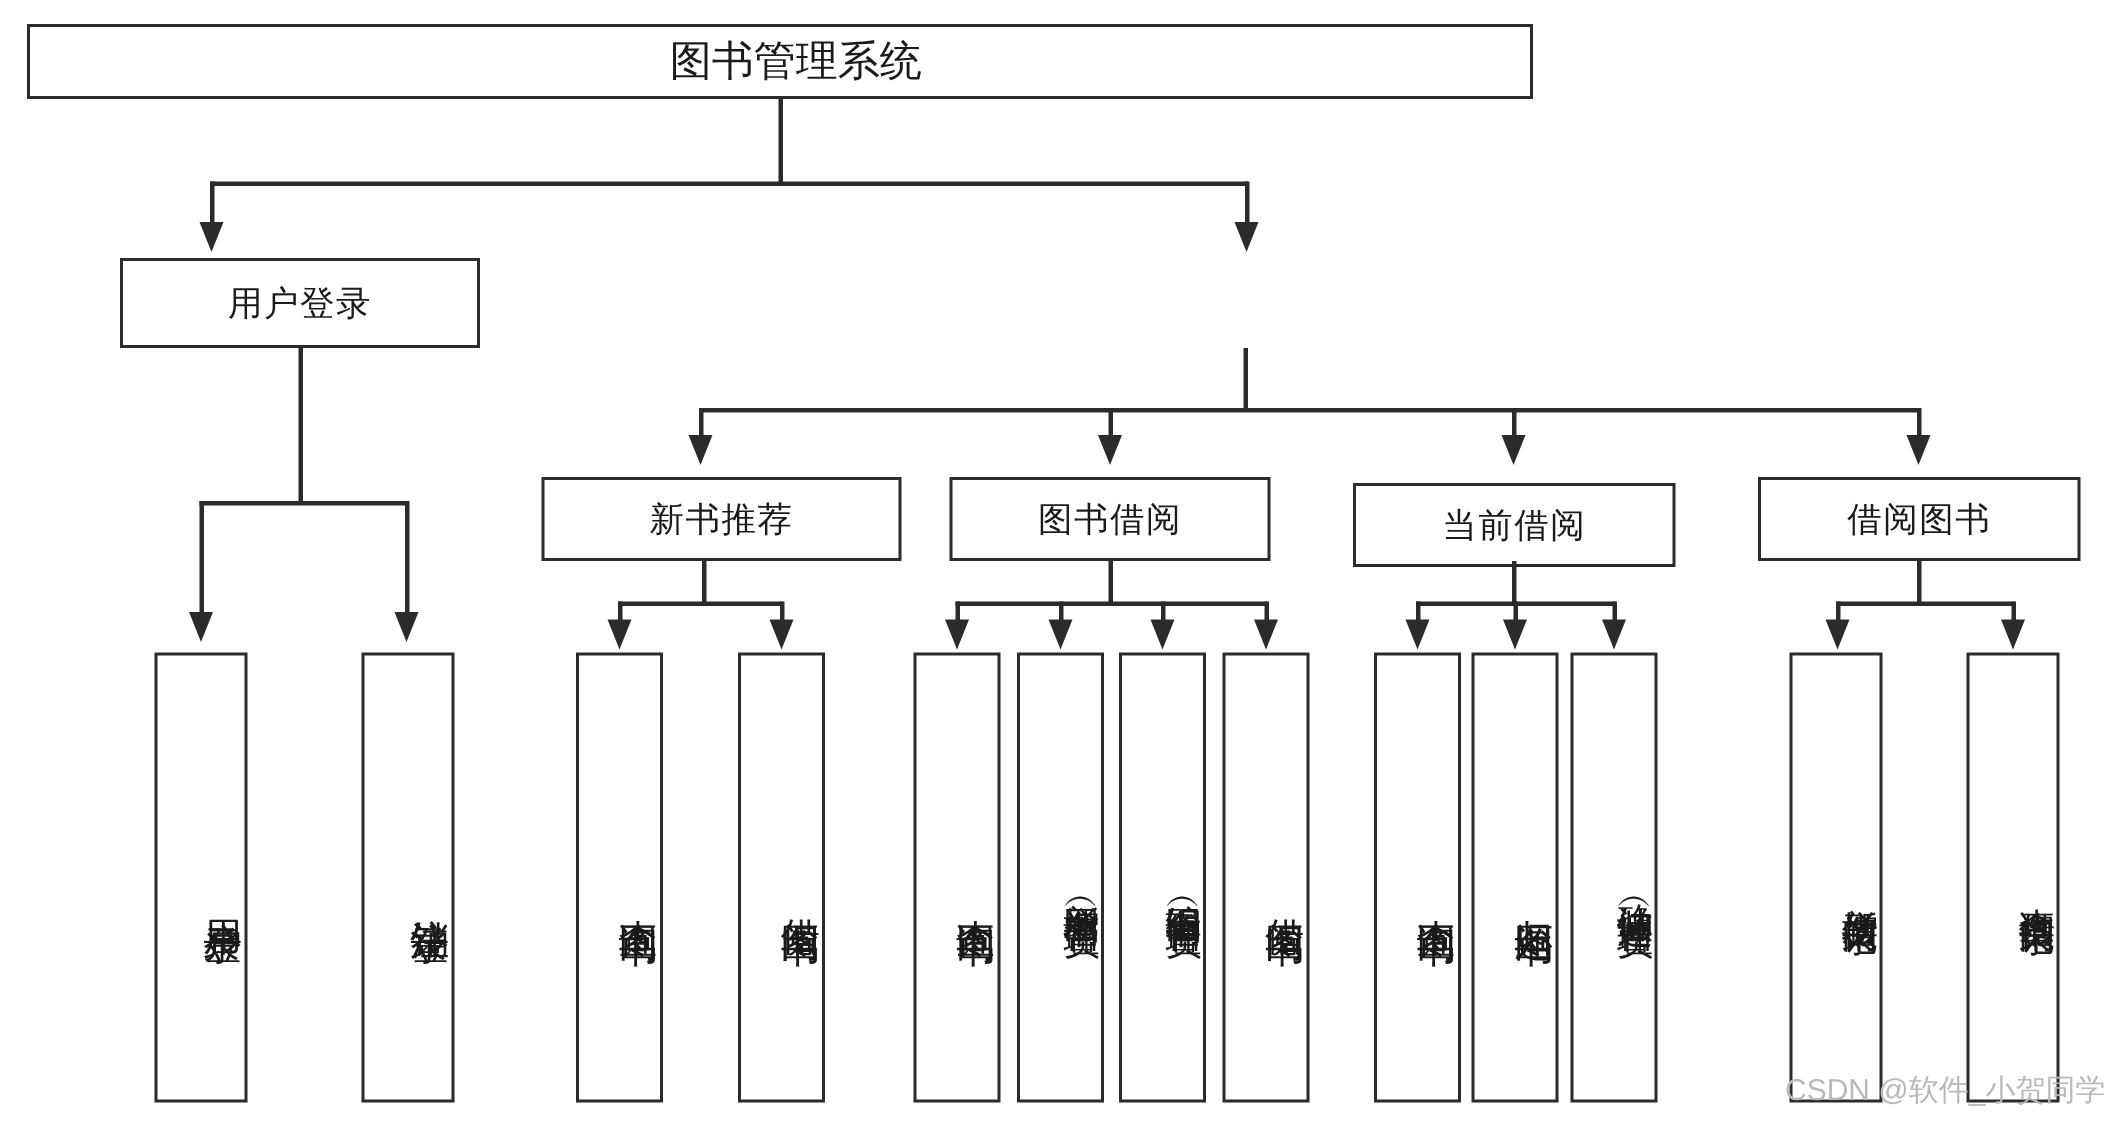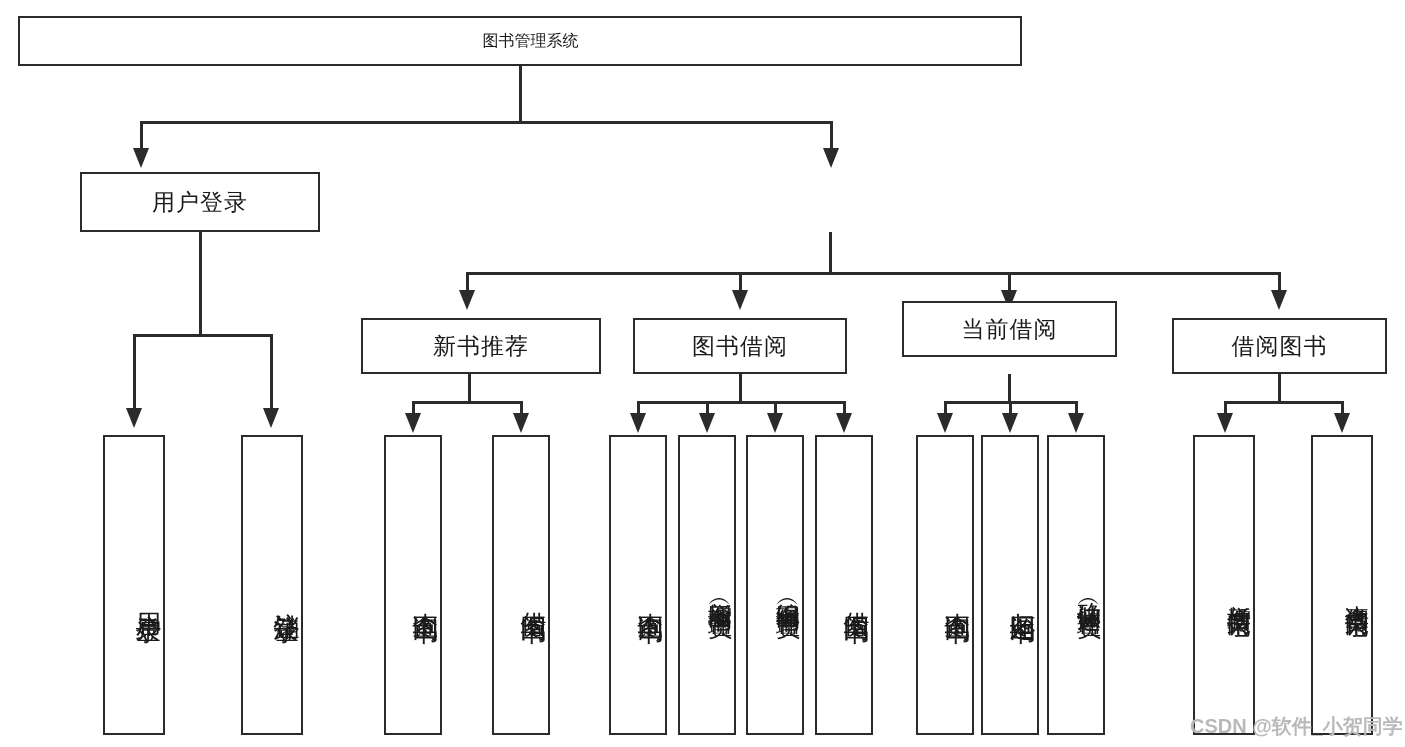--- a/index.html
+++ b/index.html
@@ -10,21 +10,21 @@
     position:absolute;
     box-sizing:border-box;
     border:2.5px solid #2b2b2b;
     background:#ffffff;
     display:flex;
     align-items:center;
     justify-content:center;
     color:#1a1a1a;
   }
   .node.h{ font-size:23px; letter-spacing:1px; }
-  .node.root{ font-size:16px;padding-left:21px; }
+  .node.root{ font-size:28px;padding-left:21px; }
 
   
   .node.v{
     writing-mode:vertical-rl;
     text-orientation:upright;
     font-size:26px;
     line-height:1.14;
     padding-top:22px;
     align-items:flex-start;
     justify-content:center;
@@ -91,21 +91,21 @@
   <div class="arrow" style="left:1001px;top:290px;"></div>
   <div class="line vline" style="left:1278px;top:272px;height:20px;"></div>
   <div class="arrow" style="left:1271px;top:290px;"></div>
 
   <div class="node h" style="left:361px;top:318px;width:240px;height:56px;">
     <span>新书推荐</span>
   </div>
   <div class="node h" style="left:633px;top:318px;width:214px;height:56px;">
     <span>图书借阅</span>
   </div>
-  <div class="node h" style="left:902px;top:301px;width:215px;height:56px;">
+  <div class="node h" style="left:902px;top:322px;width:215px;height:56px;">
     <span>当前借阅</span>
   </div>
   <div class="node h" style="left:1172px;top:318px;width:215px;height:56px;">
     <span>借阅图书</span>
   </div>
 
   <div class="line vline" style="left:468px;top:374px;height:29px;"></div>
   <div class="line hline" style="left:412px;top:401px;width:110px;"></div>
   <div class="line vline" style="left:412px;top:401px;height:14px;"></div>
   <div class="arrow" style="left:405px;top:413px;"></div>
@@ -176,15 +176,15 @@
     <span>确认归还（管理员）</span>
   </div>
 
   <div class="node v tight" style="left:1193px;top:435px;width:62px;height:300px;">
     <span>新增借阅记录</span>
   </div>
   <div class="node v tight" style="left:1311px;top:435px;width:62px;height:300px;">
     <span>查询借阅记录</span>
   </div>
 
-  <div class="watermark" style="left:1190px;top:713px;font-weight:bold;">CSDN @软件_小贺同学</div>
+  <div class="watermark" style="left:1190px;top:713px;">CSDN @软件_小贺同学</div>
 
 </div>
 
 </body></html>

